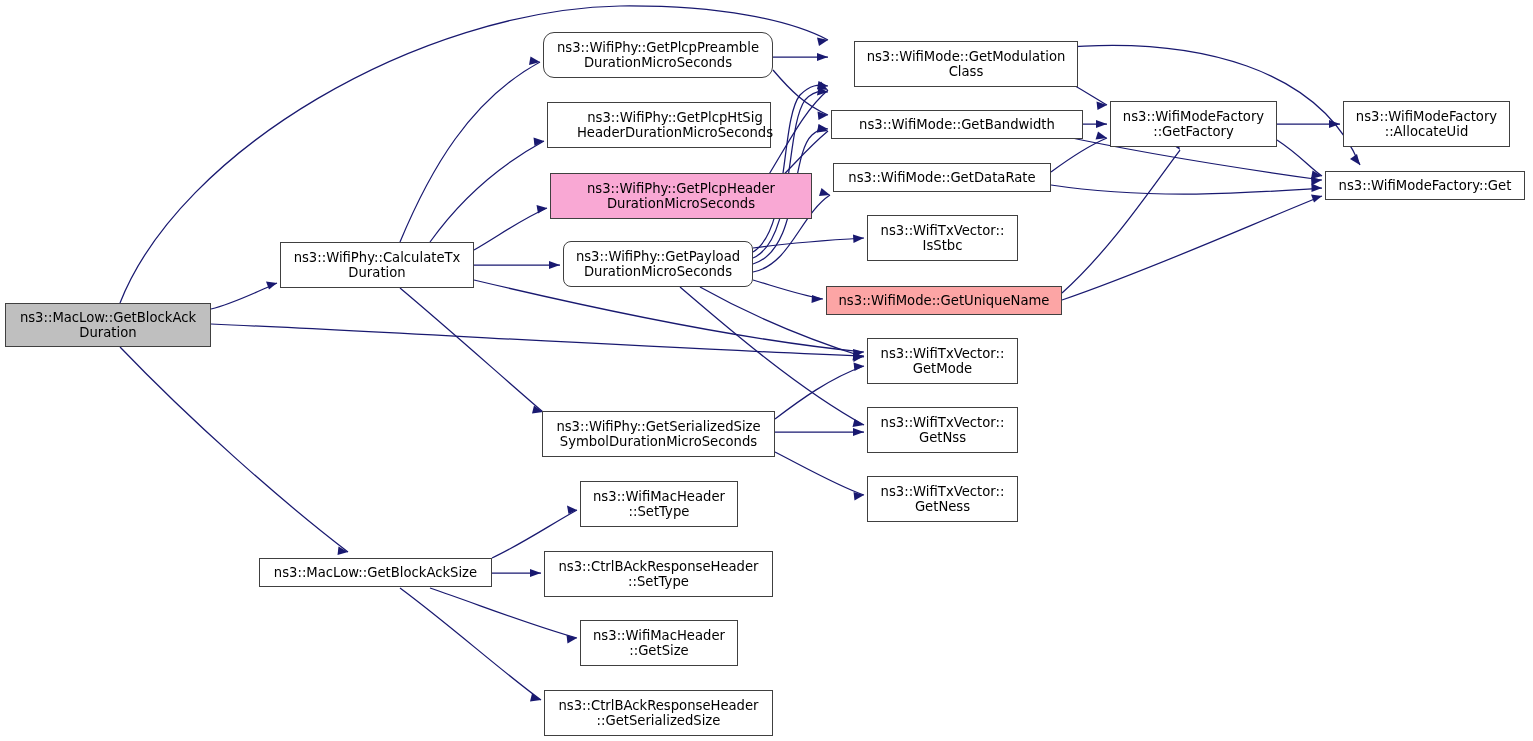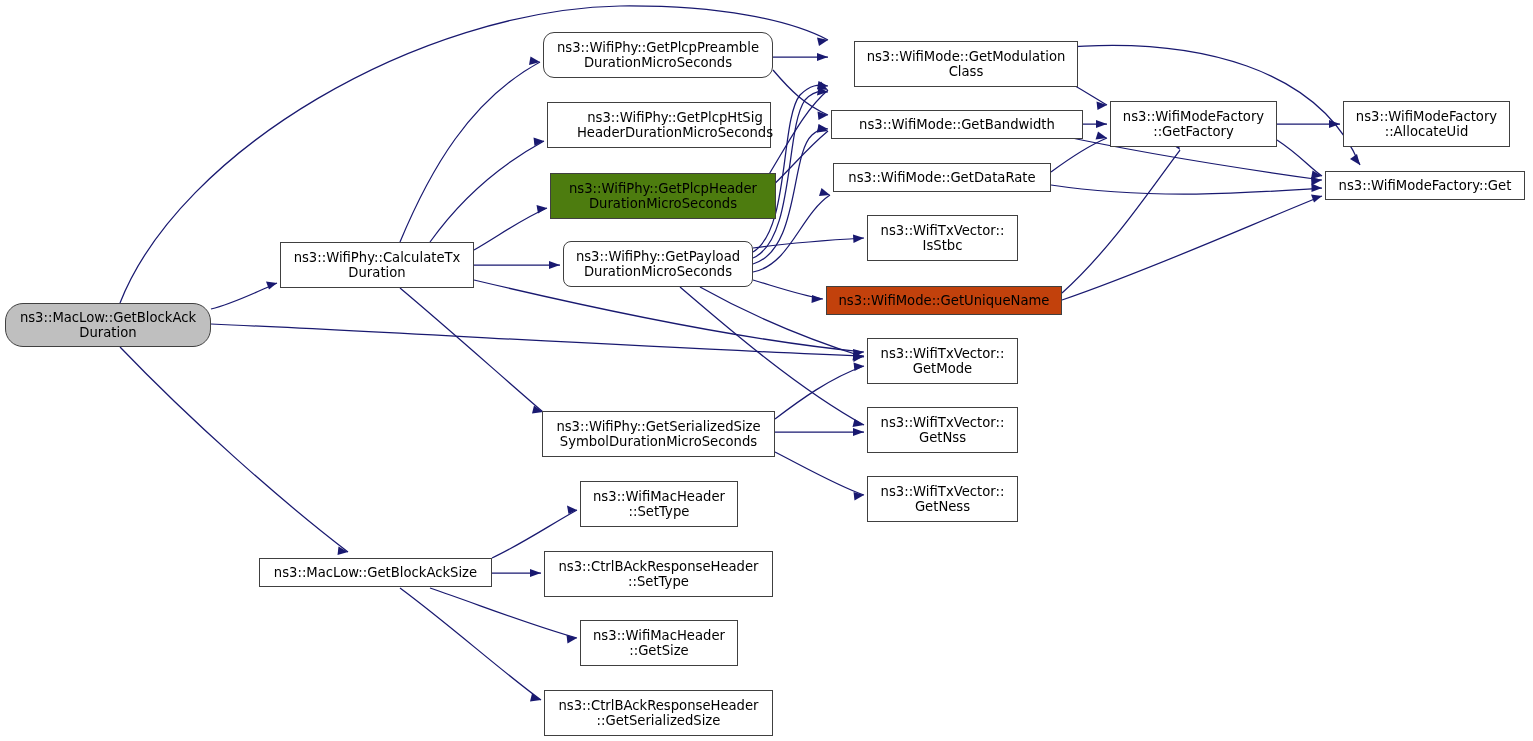--- a/index.html
+++ b/index.html
@@ -92,37 +92,37 @@
       <path d="M492,558 C520,545 550,525 577,510" class="edge" stroke="#191970"></path>
       <path d="M577,510 l-10,-4.5 l1.5,8.5 z" class="arrow" fill="#191970"></path>
       <path d="M492,573 L541,573" class="edge" stroke="#191970"></path>
       <path d="M541,573 l-11,-4 l0,8 z" class="arrow" fill="#191970"></path>
       <path d="M430,588 C480,605 530,625 577,638" class="edge" stroke="#191970"></path>
       <path d="M577,638 l-10.5,-3 l1,8.5 z" class="arrow" fill="#191970"></path>
       <path d="M400,588 C450,625 500,670 541,700" class="edge" stroke="#191970"></path>
       <path d="M541,700 l-9,-6.5 l-2,8 z" class="arrow" fill="#191970"></path>
     </svg>
   <div id="node-layer">
-      <div class="node root" style="left: 5px; top: 303px; width: 206px; height: 44px; border-color: rgb(64, 64, 64); background: rgb(191, 191, 191); border-radius: 18px;">
+      <div class="node root" style="left: 5px; top: 303px; width: 206px; height: 44px; border-color: rgb(64, 64, 64); background: rgb(191, 191, 191);">
         <span class="lbl">ns3::MacLow::GetBlockAck
 Duration</span>
       </div>
       <div class="node" style="left: 280px; top: 242px; width: 194px; height: 46px; border-color: rgb(64, 64, 64); background: rgb(255, 255, 255);">
         <span class="lbl">ns3::WifiPhy::CalculateTx
 Duration</span>
       </div>
       <div class="node" style="left: 543px; top: 32px; width: 230px; height: 46px; border-color: rgb(64, 64, 64); background: rgb(255, 255, 255); border-radius: 11px;">
         <span class="lbl">ns3::WifiPhy::GetPlcpPreamble
 DurationMicroSeconds</span>
       </div>
       <div class="node" style="left: 547px; top: 102px; width: 224px; height: 46px; border-color: rgb(64, 64, 64); background: rgb(255, 255, 255); padding-left: 32px;">
         <span class="lbl">ns3::WifiPhy::GetPlcpHtSig
 HeaderDurationMicroSeconds</span>
       </div>
-      <div class="node" style="left: 550px; top: 173px; width: 226px; height: 46px; border-color: rgb(64, 64, 64); background: #4d7c0f;">
+      <div class="node" style="left: 550px; top: 173px; width: 262px; height: 46px; border-color: rgb(64, 64, 64); background: #f9a8d4;">
         <span class="lbl">ns3::WifiPhy::GetPlcpHeader
 DurationMicroSeconds</span>
       </div>
       <div class="node" style="left: 563px; top: 241px; width: 190px; height: 46px; border-color: rgb(64, 64, 64); background: rgb(255, 255, 255); border-radius: 8px;">
         <span class="lbl">ns3::WifiPhy::GetPayload
 DurationMicroSeconds</span>
       </div>
       <div class="node" style="left: 831px; top: 41px; width: 224px; height: 46px; border-color: rgb(64, 64, 64); background: rgb(255, 255, 255); margin-left: 23px;">
         <span class="lbl">ns3::WifiMode::GetModulation
 Class</span>
@@ -130,21 +130,21 @@
       <div class="node" style="left: 831px; top: 110px; width: 252px; height: 29px; border-color: rgb(64, 64, 64); background: rgb(255, 255, 255);">
         <span class="lbl">ns3::WifiMode::GetBandwidth</span>
       </div>
       <div class="node" style="left: 833px; top: 163px; width: 218px; height: 29px; border-color: rgb(64, 64, 64); background: rgb(255, 255, 255);">
         <span class="lbl">ns3::WifiMode::GetDataRate</span>
       </div>
       <div class="node" style="left: 867px; top: 215px; width: 151px; height: 46px; border-color: rgb(64, 64, 64); background: rgb(255, 255, 255);">
         <span class="lbl">ns3::WifiTxVector::
 IsStbc</span>
       </div>
-      <div class="node" style="left: 826px; top: 286px; width: 236px; height: 29px; border-color: rgb(64, 64, 64); background: #c2410c;">
+      <div class="node" style="left: 826px; top: 286px; width: 236px; height: 29px; border-color: rgb(64, 64, 64); background: #fca5a5;">
         <span class="lbl">ns3::WifiMode::GetUniqueName</span>
       </div>
       <div class="node" style="left: 867px; top: 338px; width: 151px; height: 46px; border-color: rgb(64, 64, 64); background: rgb(255, 255, 255);">
         <span class="lbl">ns3::WifiTxVector::
 GetMode</span>
       </div>
       <div class="node" style="left: 867px; top: 407px; width: 151px; height: 46px; border-color: rgb(64, 64, 64); background: rgb(255, 255, 255);">
         <span class="lbl">ns3::WifiTxVector::
 GetNss</span>
       </div>

